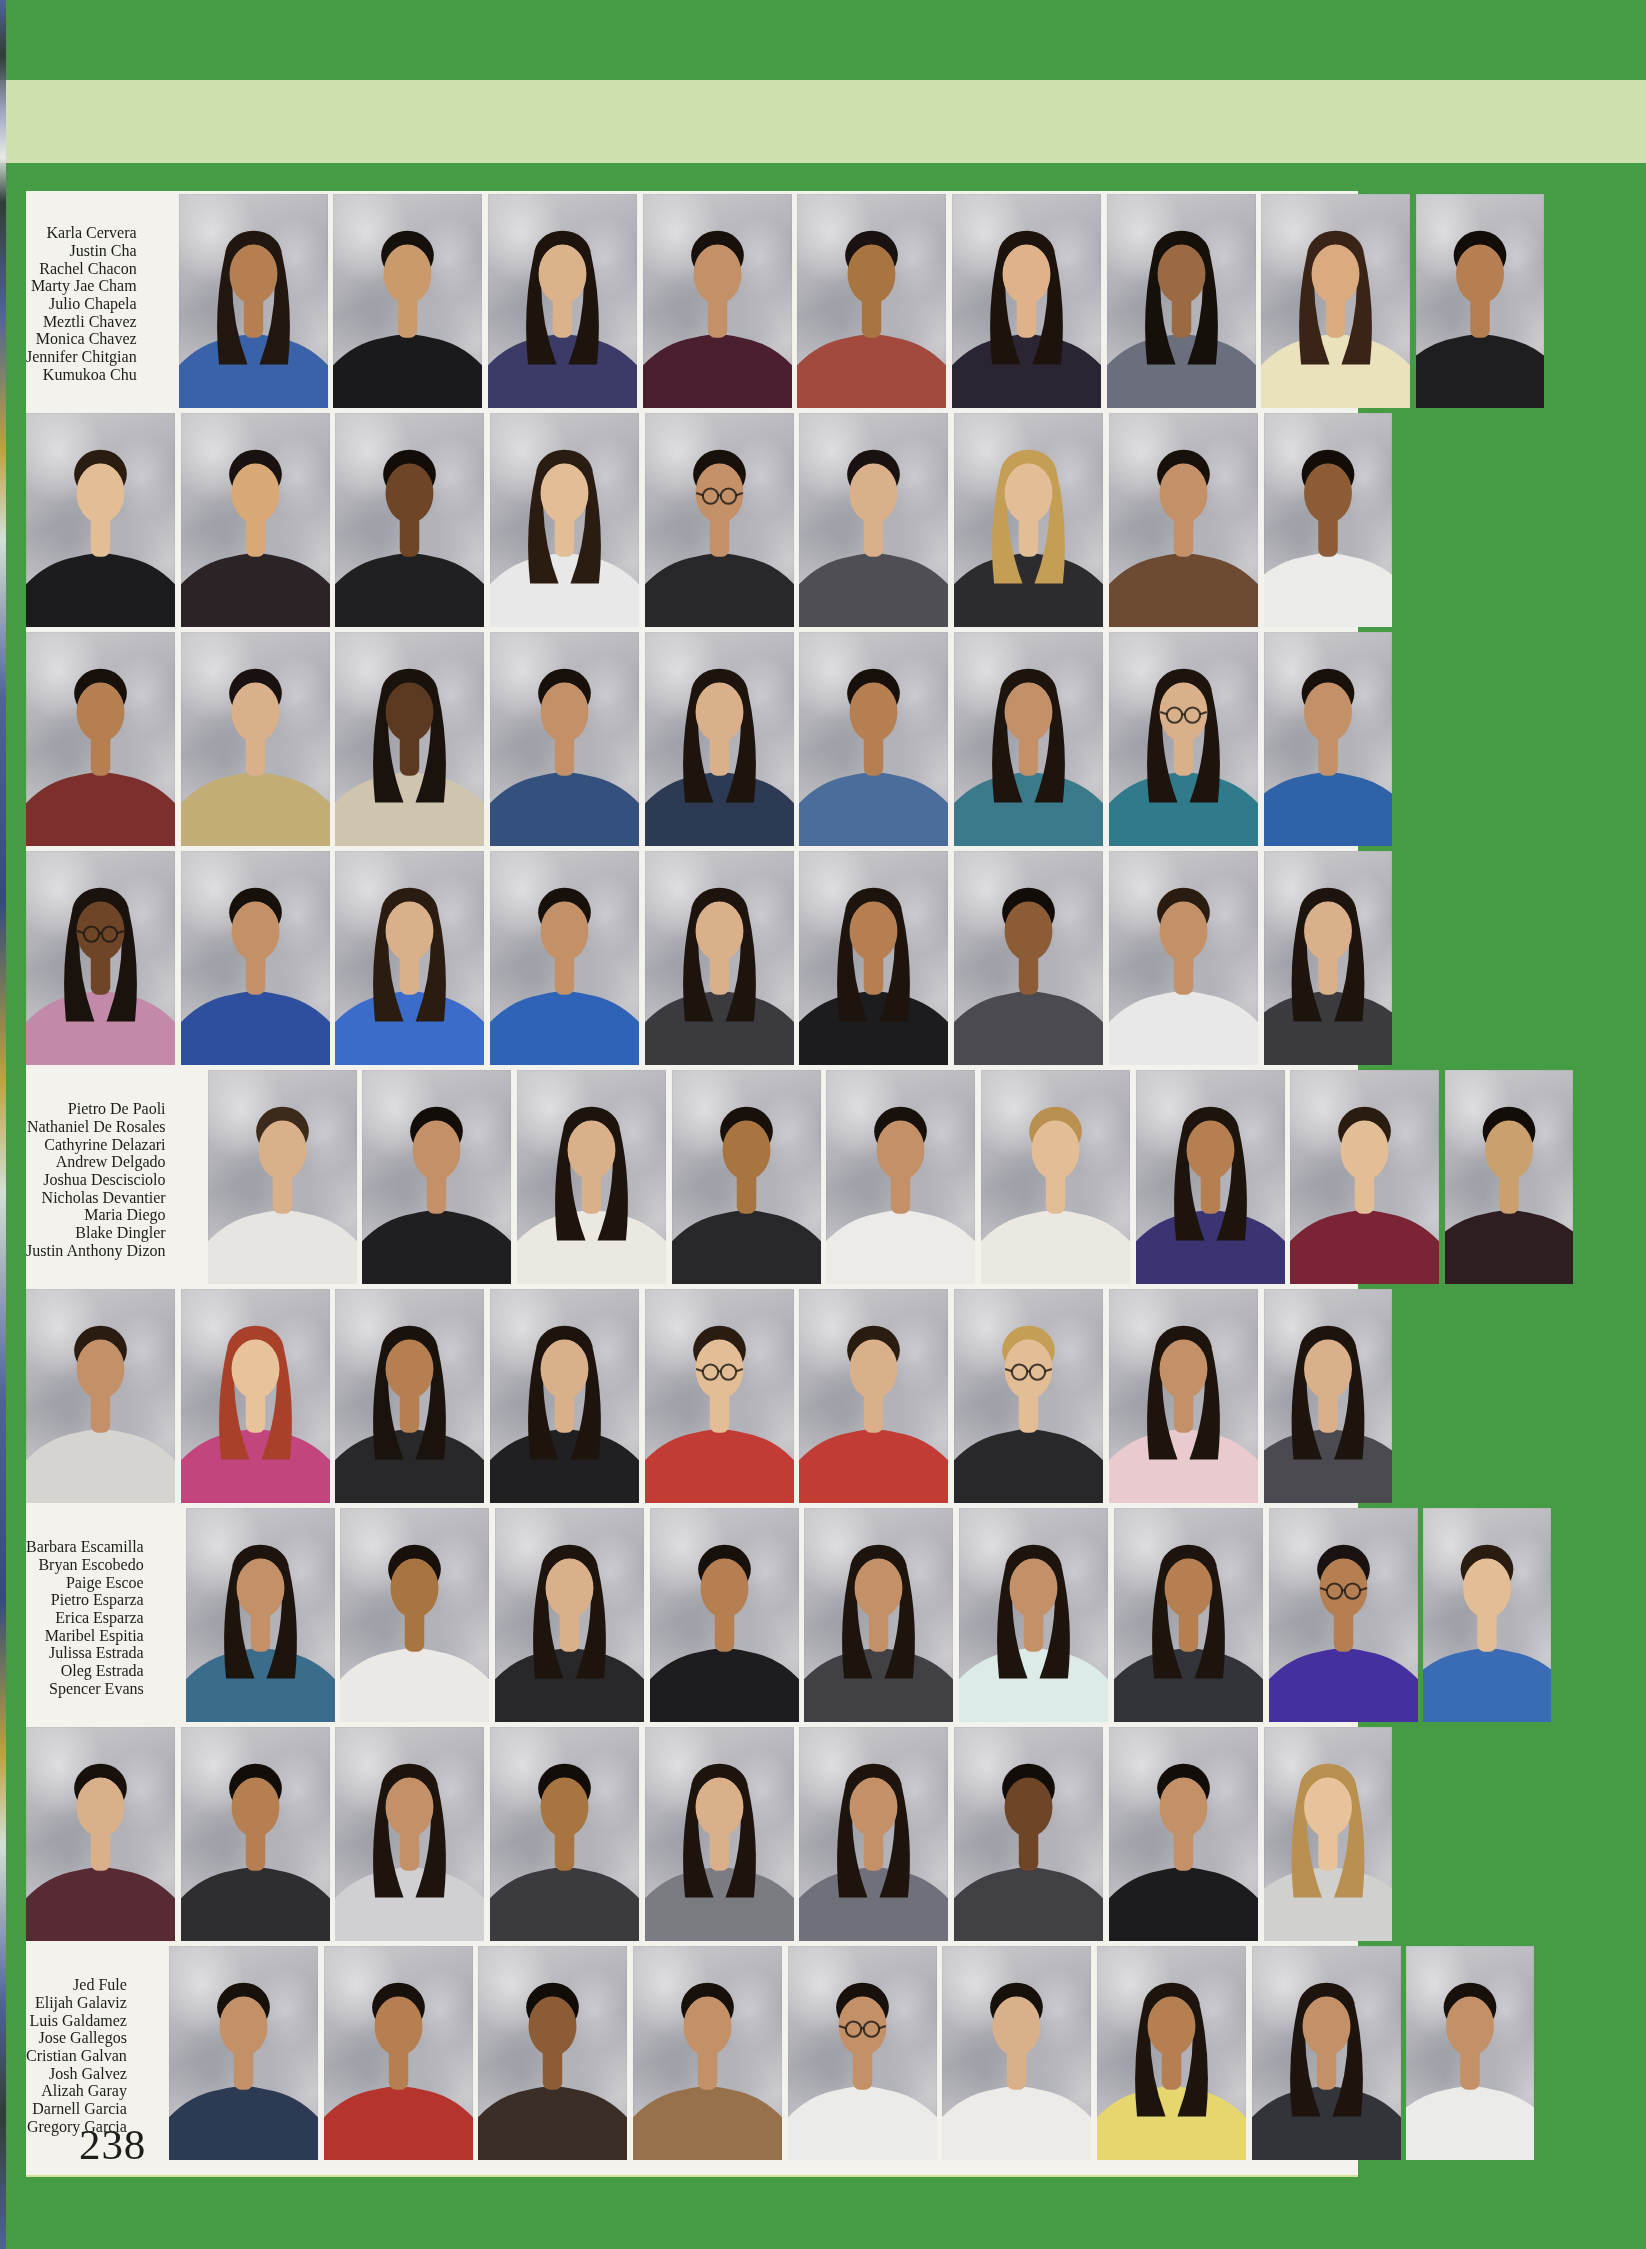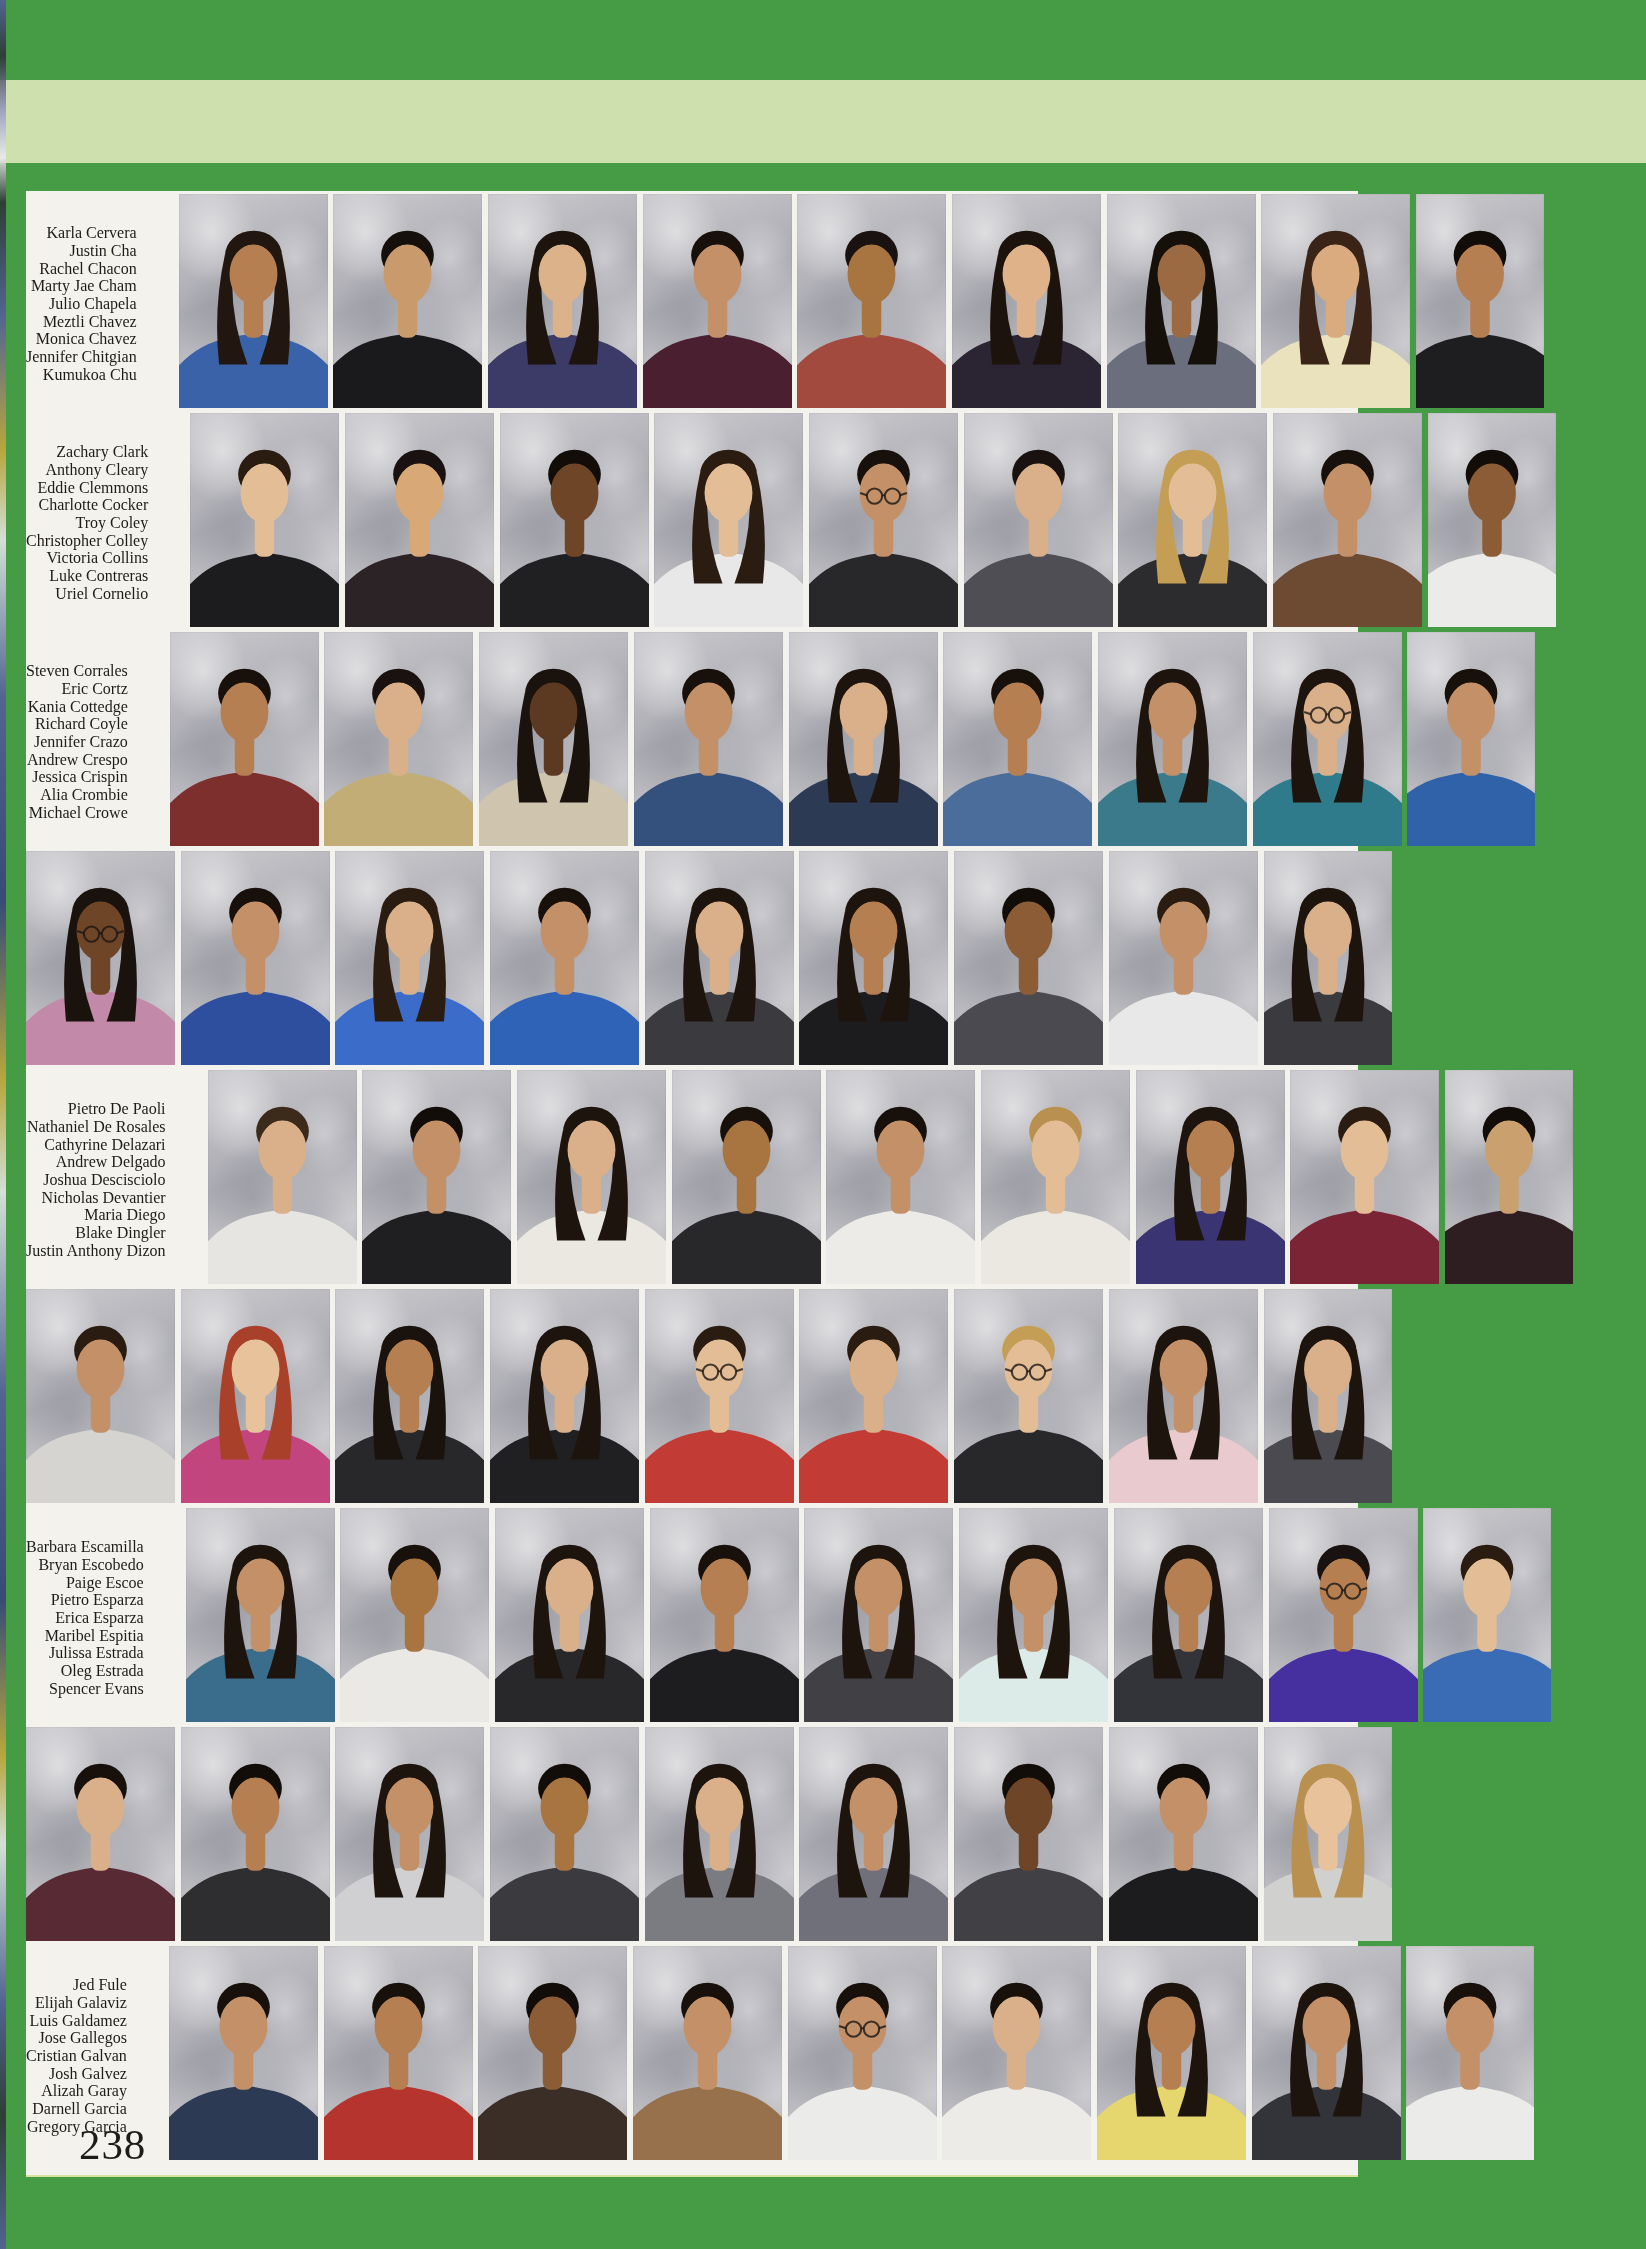--- a/index.html
+++ b/index.html
@@ -175,31 +175,20 @@
     <rect x="43.5" y="64" width="13" height="32" rx="5" fill="#b57f52"></rect>
     <ellipse cx="50" cy="41" rx="17.6" ry="16.5" fill="#120d09"></ellipse>
     <ellipse cx="50" cy="53.5" rx="16" ry="20" fill="#b57f52"></ellipse>
     <path d="M33.8 47 Q33 26.5 50 26.5 Q67 26.5 66.2 47 Q60 33.5 50 33.6 Q40 33.5 33.8 47 Z" fill="#120d09"></path>
 
   </svg>
           </div>
         </div>
   </div>
       <div class="row">
-    <div class="names">
-          <div class="student-name">Zachary Clark</div>
-          <div class="student-name">Anthony Cleary</div>
-          <div class="student-name">Eddie Clemmons</div>
-          <div class="student-name">Charlotte Cocker</div>
-          <div class="student-name">Troy Coley</div>
-          <div class="student-name">Christopher Colley</div>
-          <div class="student-name">Victoria Collins</div>
-          <div class="student-name">Luke Contreras</div>
-          <div class="student-name">Uriel Cornelio</div>
-        </div>
     <div class="photos">
           <div class="photo">
             <svg viewBox="0 0 100 143" preserveAspectRatio="xMidYMax slice">
     <path d="M-6 143 L-6 122 Q10 100 34 96 Q45 93.5 50 93.5 Q55 93.5 66 96 Q90 100 106 122 L106 143 Z" fill="#1c1c1f"></path>
 
     <rect x="43.5" y="64" width="13" height="32" rx="5" fill="#e3bd95"></rect>
     <ellipse cx="50" cy="41" rx="17.6" ry="16.5" fill="#2a1c10"></ellipse>
     <ellipse cx="50" cy="53.5" rx="16" ry="20" fill="#e3bd95"></ellipse>
     <path d="M33.8 47 Q33 26.5 50 26.5 Q67 26.5 66.2 47 Q60 33.5 50 33.6 Q40 33.5 33.8 47 Z" fill="#2a1c10"></path>
 
@@ -295,31 +284,20 @@
     <rect x="43.5" y="64" width="13" height="32" rx="5" fill="#8b5c36"></rect>
     <ellipse cx="50" cy="41" rx="17.6" ry="16.5" fill="#120d09"></ellipse>
     <ellipse cx="50" cy="53.5" rx="16" ry="20" fill="#8b5c36"></ellipse>
     <path d="M33.8 47 Q33 26.5 50 26.5 Q67 26.5 66.2 47 Q60 33.5 50 33.6 Q40 33.5 33.8 47 Z" fill="#120d09"></path>
 
   </svg>
           </div>
         </div>
   </div>
       <div class="row">
-    <div class="names">
-          <div class="student-name">Steven Corrales</div>
-          <div class="student-name">Eric Cortz</div>
-          <div class="student-name">Kania Cottedge</div>
-          <div class="student-name">Richard Coyle</div>
-          <div class="student-name">Jennifer Crazo</div>
-          <div class="student-name">Andrew Crespo</div>
-          <div class="student-name">Jessica Crispin</div>
-          <div class="student-name">Alia Crombie</div>
-          <div class="student-name">Michael Crowe</div>
-        </div>
     <div class="photos">
           <div class="photo">
             <svg viewBox="0 0 100 143" preserveAspectRatio="xMidYMax slice">
     <path d="M-6 143 L-6 122 Q10 100 34 96 Q45 93.5 50 93.5 Q55 93.5 66 96 Q90 100 106 122 L106 143 Z" fill="#7c2f2d"></path>
 
     <rect x="43.5" y="64" width="13" height="32" rx="5" fill="#b57f52"></rect>
     <ellipse cx="50" cy="41" rx="17.6" ry="16.5" fill="#17100b"></ellipse>
     <ellipse cx="50" cy="53.5" rx="16" ry="20" fill="#b57f52"></ellipse>
     <path d="M33.8 47 Q33 26.5 50 26.5 Q67 26.5 66.2 47 Q60 33.5 50 33.6 Q40 33.5 33.8 47 Z" fill="#17100b"></path>
 

